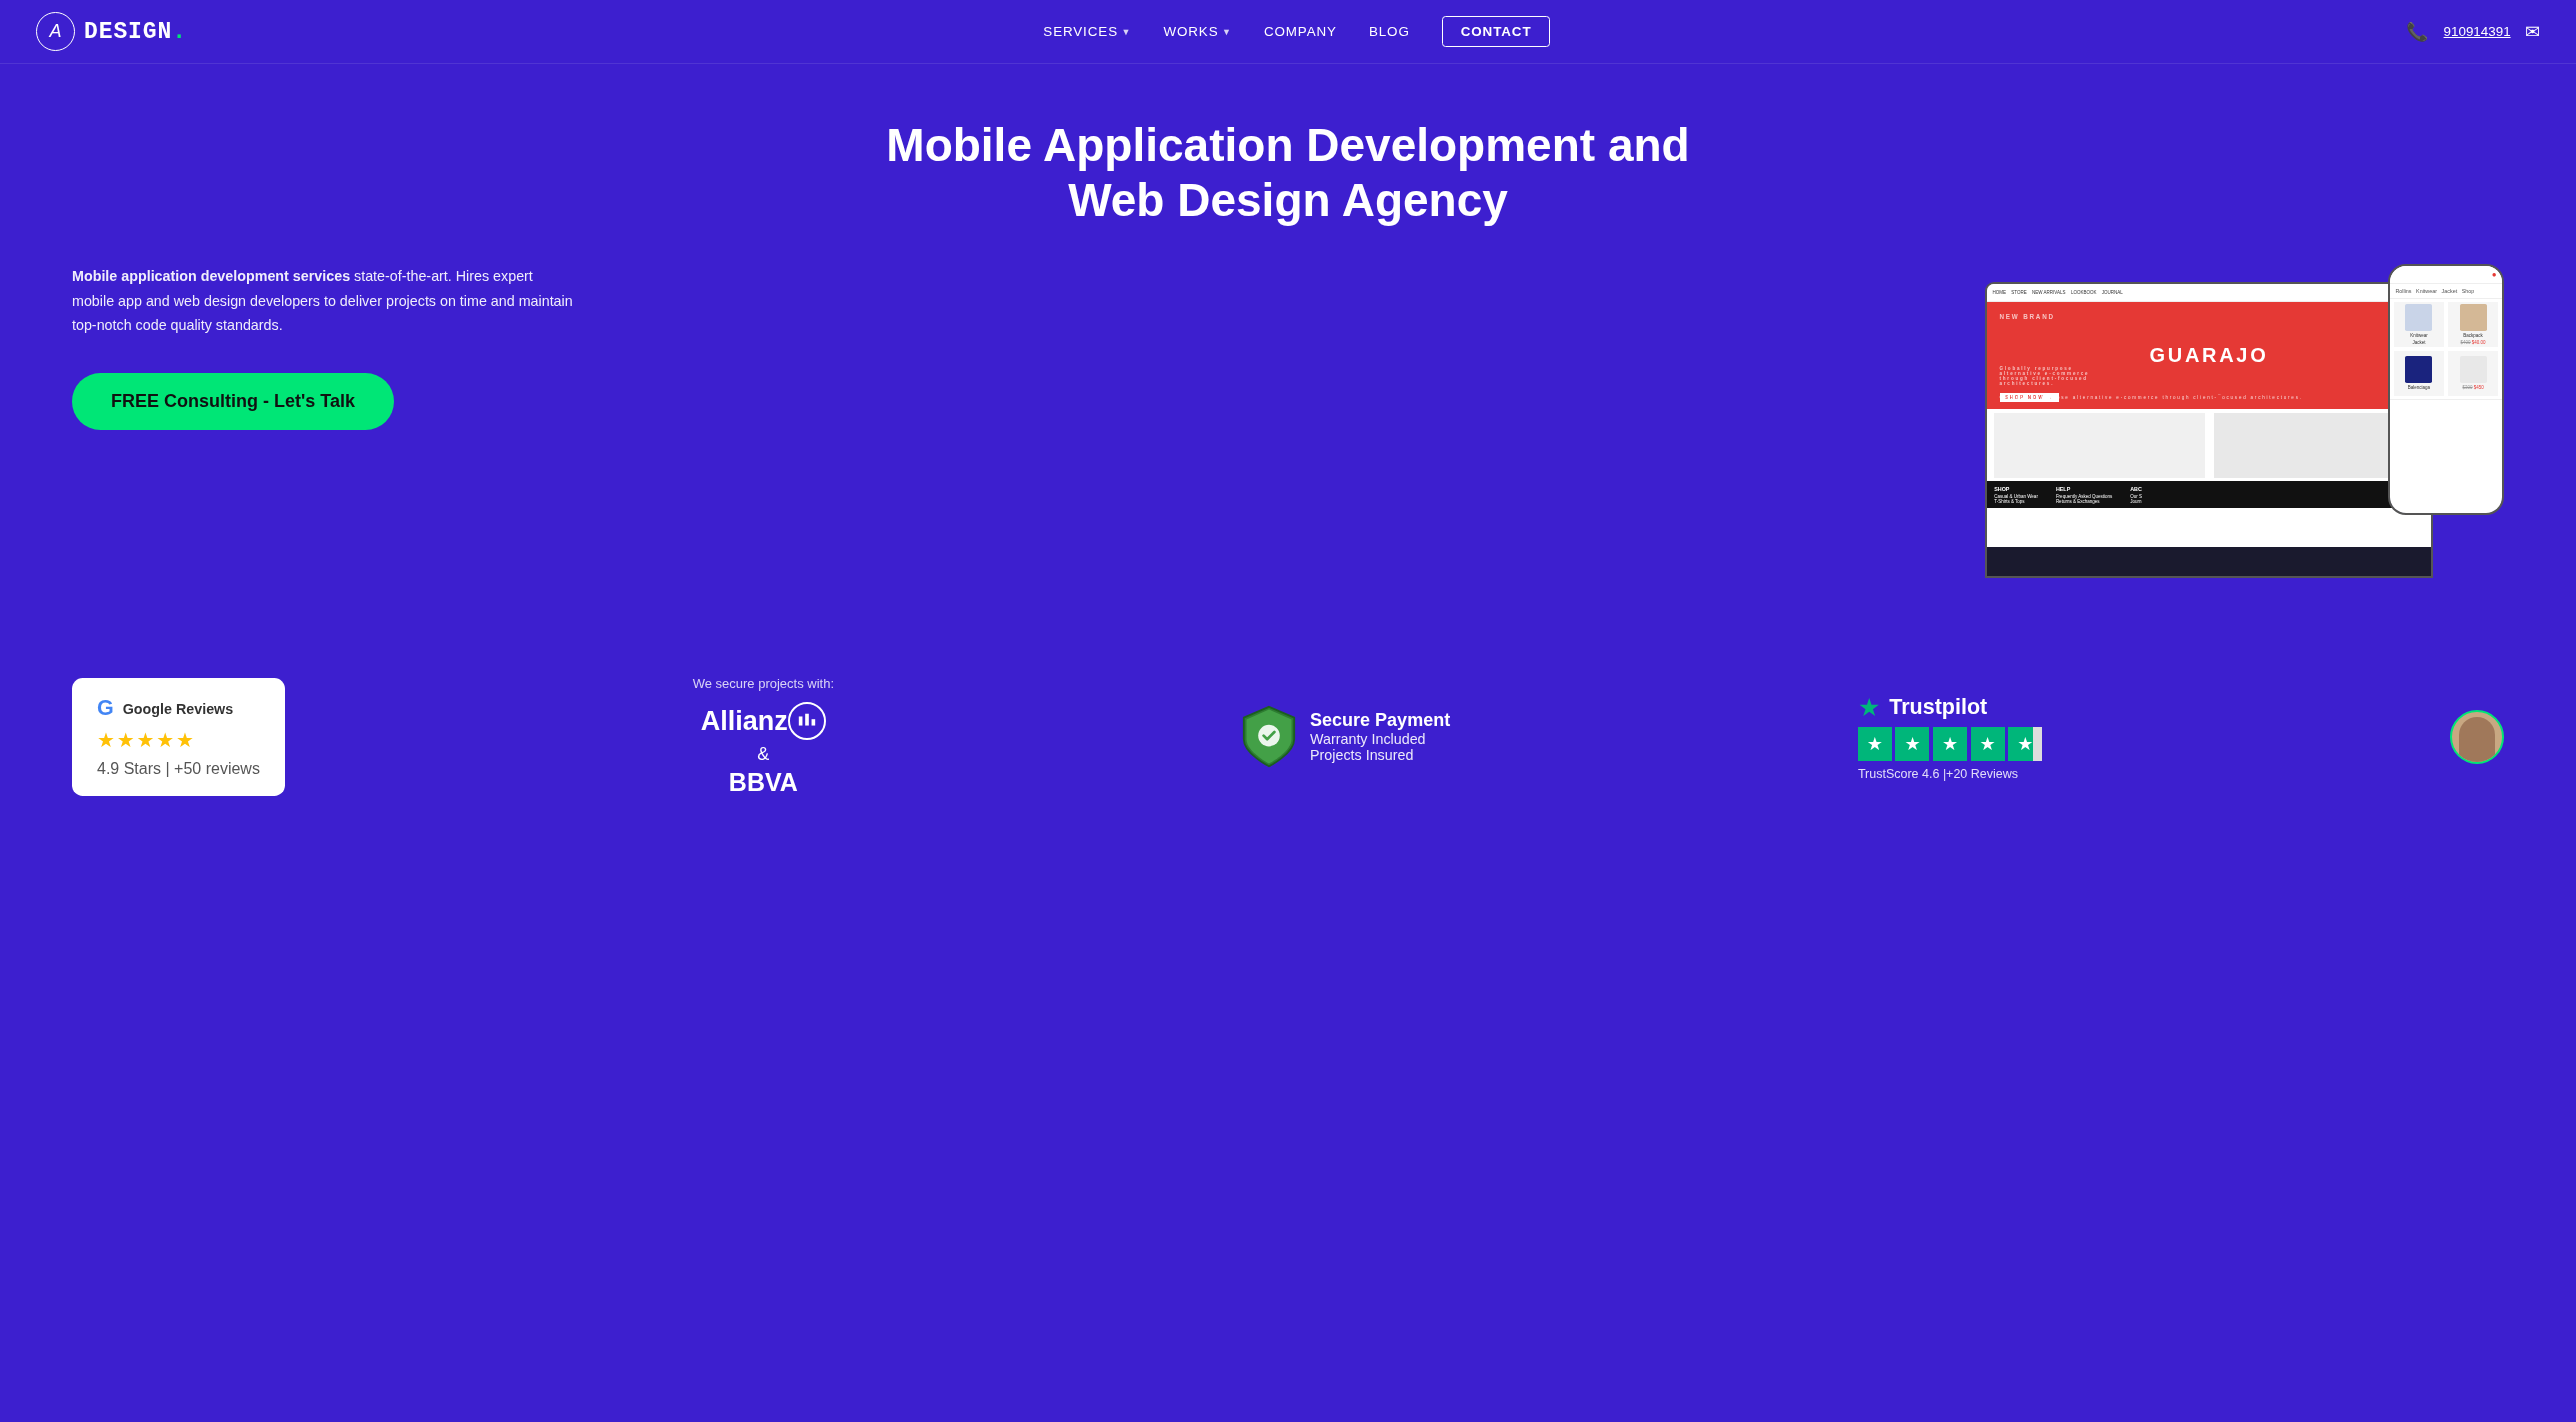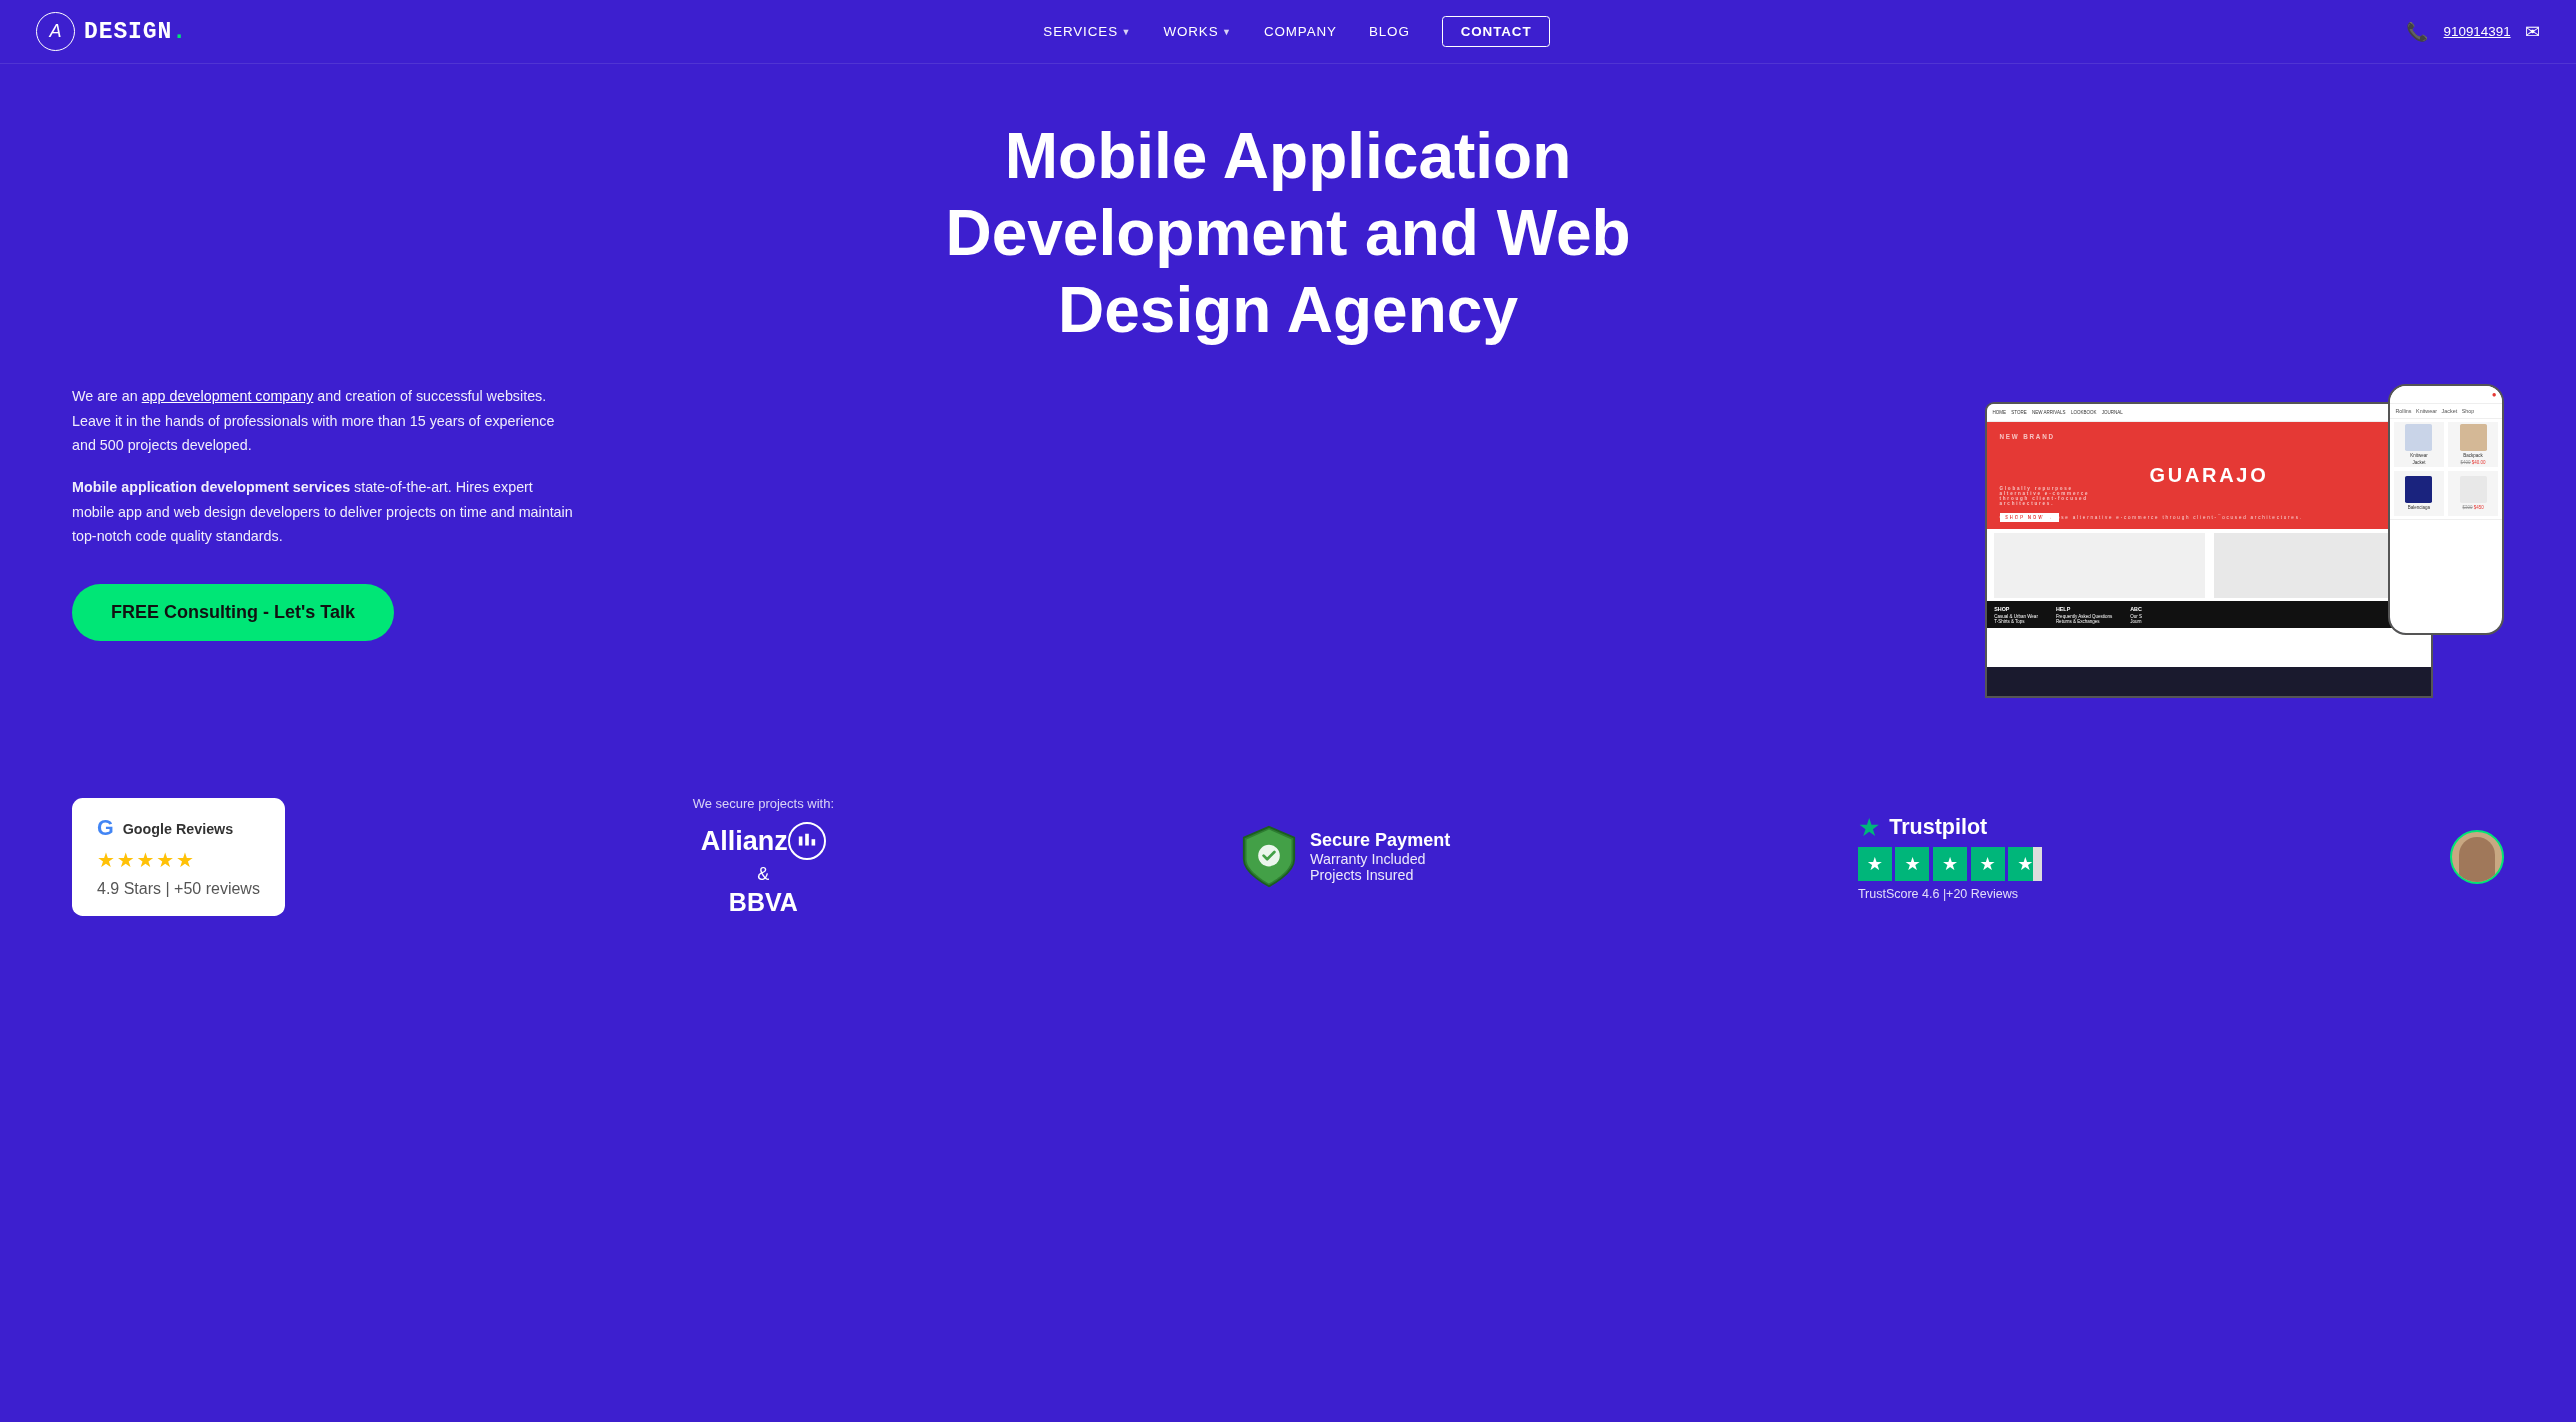--- a/index.html
+++ b/index.html
@@ -96,21 +96,21 @@
 
     
     .hero {
       padding: 54px 72px 36px 72px;
       background: #3d1fcf;
       position: relative;
       min-height: 537px;
     }
     .hero-title {
       text-align: center;
-      font-size: 64px;
+      font-size: 46px;
       font-weight: 700;
       line-height: 1.2;
       margin-bottom: 36px;
       max-width: 806px;
       margin-left: auto;
       margin-right: auto;
     }
     .hero-content {
       display: flex;
       align-items: flex-start;
@@ -538,23 +538,20 @@
     <span class="mail-icon">✉</span>
   </div>
 </nav>
 
 <section class="hero">
   <h1 class="hero-title">Mobile Application Development and Web Design Agency</h1>
 
   <div class="hero-content">
     <div class="hero-text">
       <p>
-        We are an <a href="#">app development company</a> and creation of successful websites. Leave it in the hands of professionals with more than 15 years of experience and 500 projects developed.
-      </p>
-      <p>
         <strong>Mobile application development services</strong><span> state-of-the-art. Hires expert mobile app and web design developers to deliver projects on time and maintain top-notch code quality standards.</span>
       </p>
       <a class="cta-button" href="#">FREE Consulting - Let's Talk</a>
     </div>
 
     <div class="hero-image">
       <div class="device-mockup">
 
         <div class="laptop-frame">
           <div class="laptop-screen">

